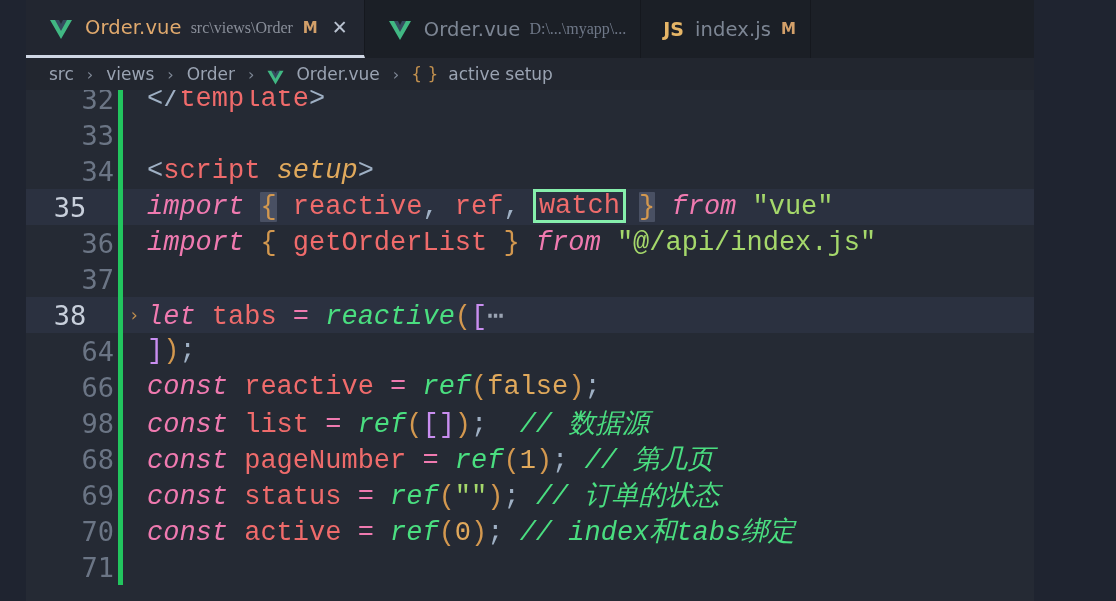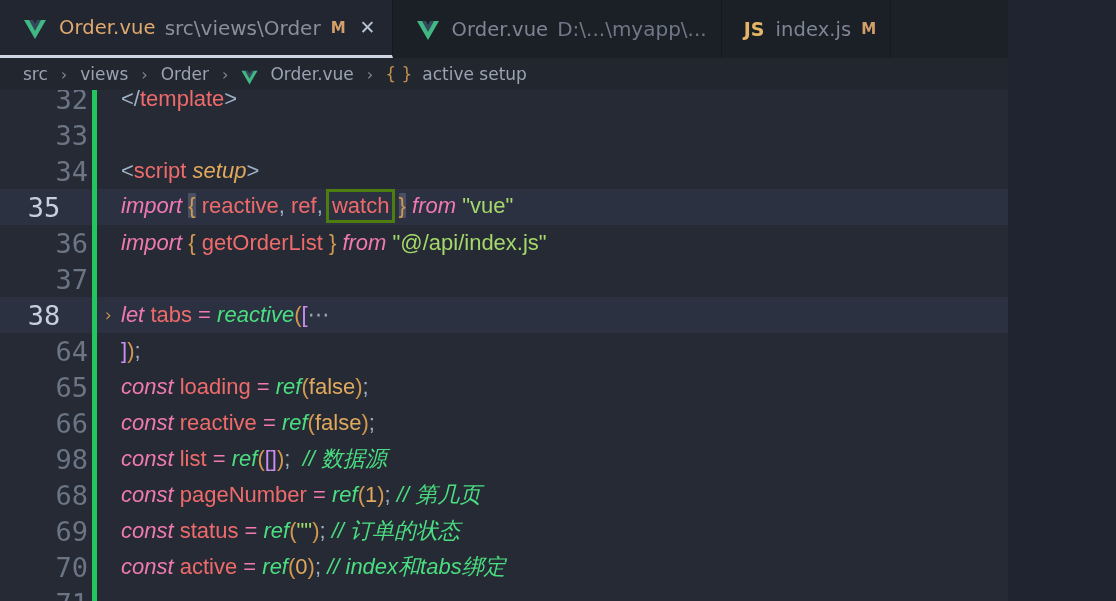--- a/index.html
+++ b/index.html
@@ -14,20 +14,21 @@
     font-family: "DejaVu Sans", sans-serif;
     -webkit-font-smoothing: antialiased;
   }
   #app {
     width: 1008px;
     height: 601px;
     position: relative;
     background: #14532d;
     display: flex;
     flex-direction: column;
+    margin-left: 26px;
   }
 
   
   .tabbar {
     height: 58px;
     background: #1c2027;
     display: flex;
     flex: 0 0 58px;
     align-items: stretch;
     position: relative;
@@ -58,23 +59,24 @@
     align-items: center;
     justify-content: center;
   }
   .tab-label {
     font-size: 19.5px;
     letter-spacing: 0.1px;
   }
   .tab.active .tab-label { color: #e0a96d; }
   .tab.inactive .tab-label { color: #7d8694; }
   .tab-path {
-    font-size: 20px;
+    font-size: 16px;
     margin-left: 9px;
     color: #6f7888;
+    font-family: Liberation Serif, serif;
   }
   .tab.active .tab-path { color: #8a8f9a; }
   .tab-dirty {
     font-size: 15px;
     font-weight: bold;
     margin-left: 10px;
     color: #d3a06a;
   }
   .tab.inactive .tab-dirty { color: #d3a06a; }
   .tab-close {
@@ -181,22 +183,22 @@
     width: 22px;
     flex: 0 0 22px;
     text-align: center;
     color: #c08f4e;
     font-size: 17px;
     font-family: "DejaVu Sans Mono", monospace;
     user-select: none;
     cursor: pointer;
   }
   .codetext {
-    font-family: Liberation Sans, sans-serif;
-    font-size: 22px;
+    font-family: Liberation Mono, monospace;
+    font-size: 27px;
     white-space: pre;
     color: #d7dae0;
     letter-spacing: 0px;
     padding-left: 2px;
     position: relative;
   }
 
   
   .t-kw      { color: #f07ab0; font-style: italic; }  
   .t-id      { color: #ef6b6b; }                      
@@ -210,21 +212,21 @@
   .t-tag     { color: #ef6b6b; }                      
   .t-attr    { color: #e0a95c; font-style: italic; }  
   .t-bool    { color: #e0a95c; }
   .t-num     { color: #e0a95c; }
   .t-comment { color: #4ade80; font-style: italic; }
   .t-op      { color: #f07ab0; }
   .t-ell     { color: #9aa3b2; }
   .bracket-hl { background: #495063; border-radius: 1px; }
 
   .watch-box {
-    border: 3px solid #4d7c0f;
+    border: 3px solid #86efac;
     padding: 0 3px;
     margin: 0 -3px;
     color: #ef6b6b;
     box-sizing: border-box;
     display: inline-block;
     line-height: 28px;
     vertical-align: middle;
     position: relative;
     top: -1px;
   }
@@ -340,26 +342,20 @@
         <span class="codetext"><span class="t-kw">let</span> <span class="t-id">tabs</span> <span class="t-op">=</span> <span class="t-fn">reactive</span><span class="t-paren">(</span><span class="t-bracket">[</span><span class="t-ell">⋯</span></span>
       </div>
 
       <div class="row">
         <span class="gutter">64</span>
         <span class="changebar"></span>
         <span class="foldcol"></span>
         <span class="codetext"><span class="t-bracket">]</span><span class="t-paren">)</span><span class="t-punct">;</span></span>
       </div>
 
-      <div class="row">
-        <span class="gutter">65</span>
-        <span class="changebar"></span>
-        <span class="foldcol"></span>
-        <span class="codetext"><span class="t-kw">const</span> <span class="t-id">loading</span> <span class="t-op">=</span> <span class="t-fn">ref</span><span class="t-paren">(</span><span class="t-bool">false</span><span class="t-paren">)</span><span class="t-punct">;</span></span>
-      </div>
 
       <div class="row">
         <span class="gutter">66</span>
         <span class="changebar"></span>
         <span class="foldcol"></span>
         <span class="codetext"><span class="t-kw">const</span> <span class="t-id">reactive</span> <span class="t-op">=</span> <span class="t-fn">ref</span><span class="t-paren">(</span><span class="t-bool">false</span><span class="t-paren">)</span><span class="t-punct">;</span></span>
       </div>
 
       <div class="row">
         <span class="gutter">98</span>

